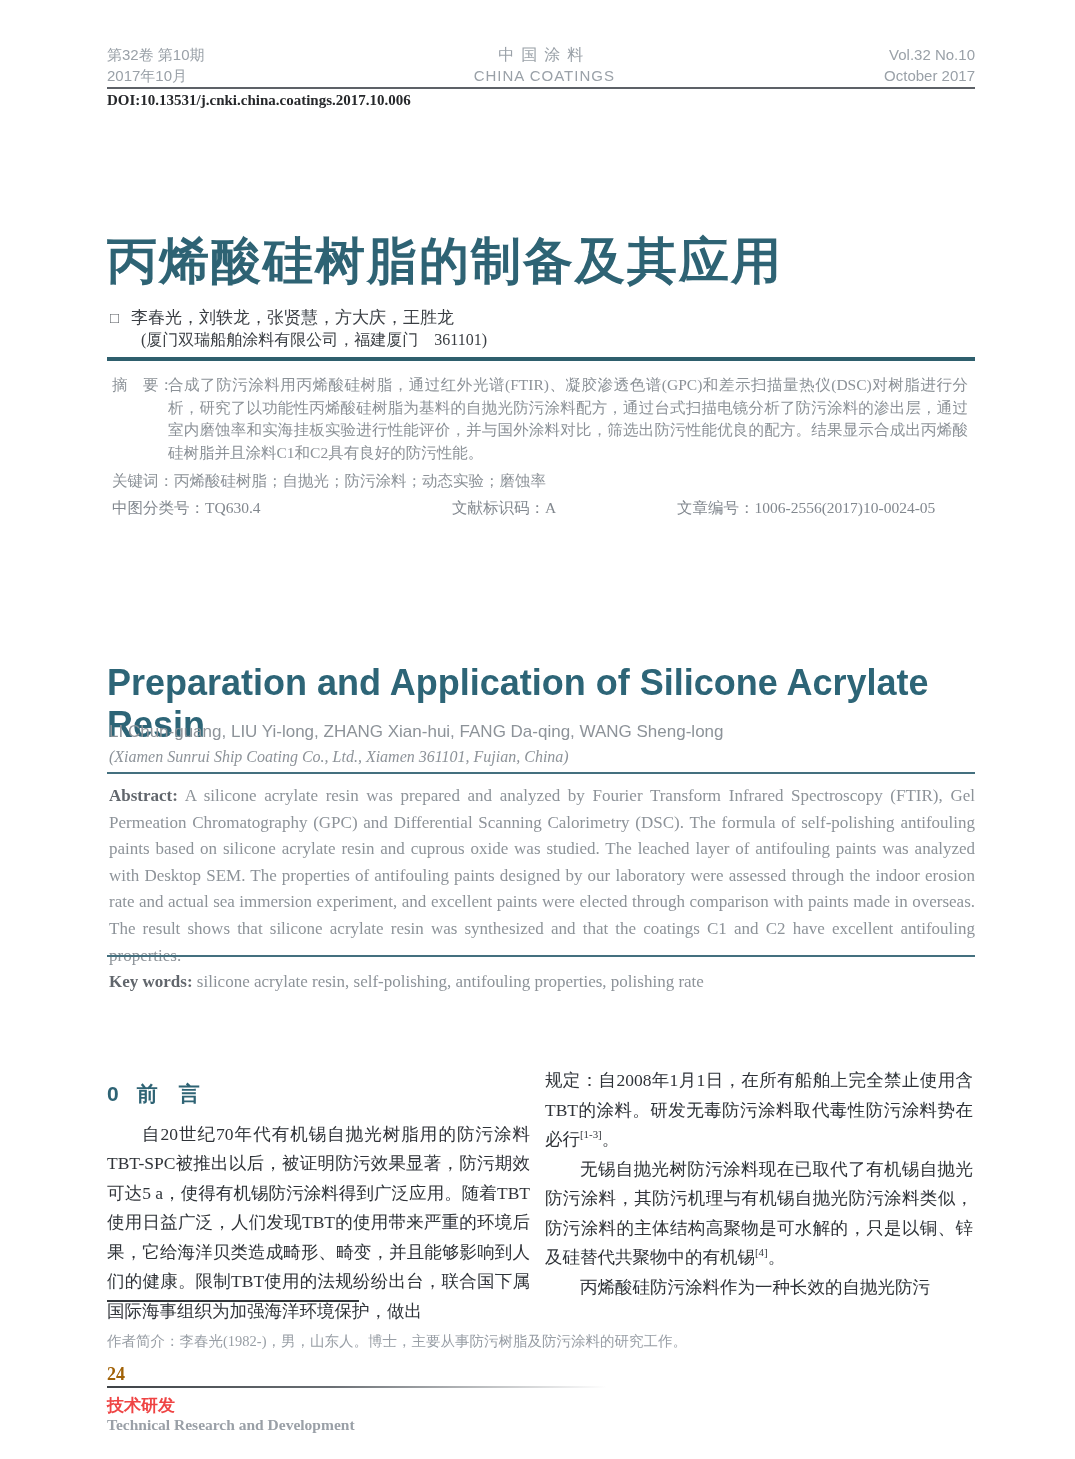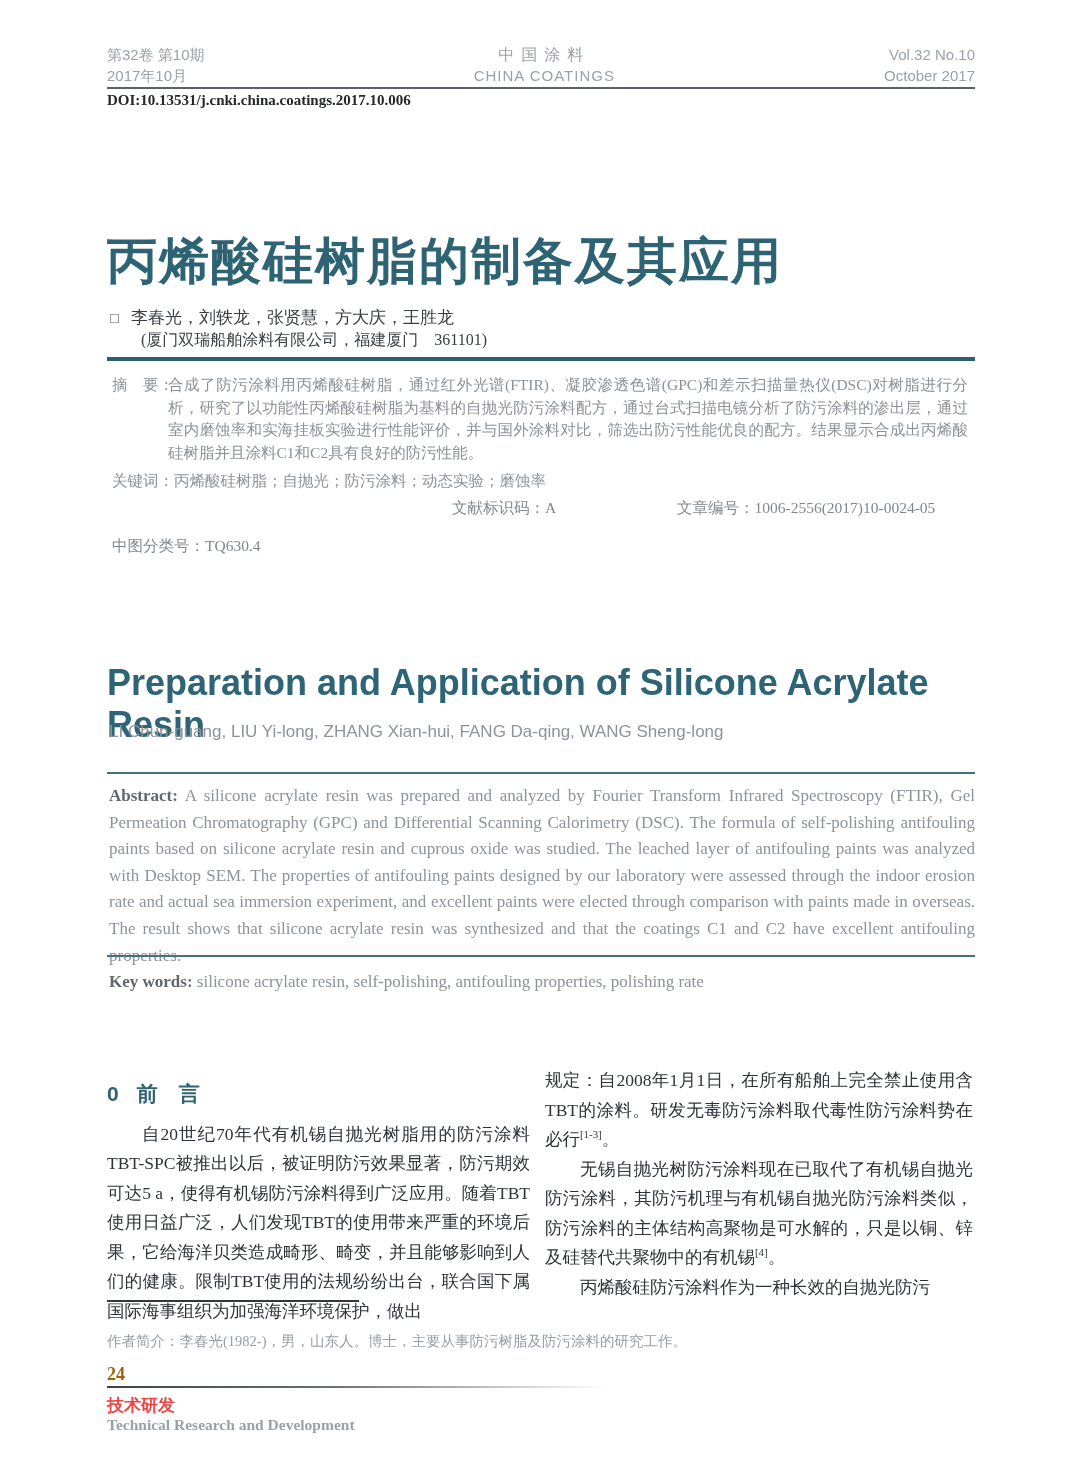--- a/index.html
+++ b/index.html
@@ -33,21 +33,21 @@
   .cn-authors .marker{color:#565b60;font-size:15px;margin-right:12px;}
   .cn-affil{left:141px;top:330px;width:840px;color:#3a3e43;font-size:16px;}
   .cn-rule{left:107px;top:357px;width:868px;height:4px;background:#2e5f6d;}
 
   
   .cn-abstract{left:112px;top:374px;width:856px;color:#8b9197;font-size:15.5px;
                line-height:22.5px;text-align:justify;padding-left:56px;box-sizing:border-box;}
   .cn-abstract .lbl{position:absolute;left:0;top:0;}
   .cn-keywords{left:112px;top:471px;width:860px;color:#8b9197;font-size:15.5px;}
   .cn-class{left:112px;top:498px;width:860px;height:20px;color:#81878e;font-size:15.5px;}
-  .cn-class .clc{position:absolute;left:0;top:0;margin-top:38px;}
+  .cn-class .clc{position:absolute;left:0;top:0;}
   .cn-class .doccode{position:absolute;left:340px;top:0;}
   .cn-class .artid{position:absolute;left:565px;top:0;}
 
   
   .en-title{left:107px;top:662px;width:868px;color:#2d6577;
             font-family:"Liberation Sans","DejaVu Sans",sans-serif;
             font-weight:bold;font-size:36px;letter-spacing:0px;}
   .en-authors{left:109px;top:722px;width:868px;color:#8d9399;font-size:17px;
               font-family:"Liberation Sans","DejaVu Sans",sans-serif;}
   .en-affil{left:109px;top:748px;width:868px;color:#8d9399;font-size:16px;font-style:italic;}
@@ -115,20 +115,21 @@
   </div>
   <div class="abs cn-keywords">关键词：丙烯酸硅树脂；自抛光；防污涂料；动态实验；磨蚀率</div>
   <div class="abs cn-class">
     <span class="clc">中图分类号：TQ630.4</span>
     <span class="doccode">文献标识码：A</span>
     <span class="artid">文章编号：1006-2556(2017)10-0024-05</span>
   </div>
 
   <h2 class="abs en-title" style="margin:0;">Preparation and Application of Silicone Acrylate Resin</h2>
   <div class="abs en-authors">LI Chun-guang, LIU Yi-long, ZHANG Xian-hui, FANG Da-qing, WANG Sheng-long</div>
+  <div class="abs en-affil">(Xiamen Sunrui Ship Coating Co., Ltd., Xiamen 361101, Fujian, China)</div>
   <div class="abs en-rule1"></div>
   <div class="abs en-abstract">
     <span class="lbl">Abstract:</span><span> A silicone acrylate resin was prepared and analyzed by Fourier Transform Infrared Spectroscopy (FTIR), Gel Permeation Chromatography (GPC) and Differential Scanning Calorimetry (DSC). The formula of self-polishing antifouling paints based on silicone acrylate resin and cuprous oxide was studied. The leached layer of antifouling paints was analyzed with Desktop SEM. The properties of antifouling paints designed by our laboratory were assessed through the indoor erosion rate and actual sea immersion experiment, and excellent paints were elected through comparison with paints made in overseas. The result shows that silicone acrylate resin was synthesized and that the coatings C1 and C2 have excellent antifouling properties.</span>
     <br>
     <span class="kwlbl">Key words:</span><span> silicone acrylate resin, self-polishing, antifouling properties, polishing rate</span>
   </div>
   <div class="abs en-rule2"></div>
 
   <div class="col col-left">
     <h3 class="section-heading" style="margin-top:16px;">

